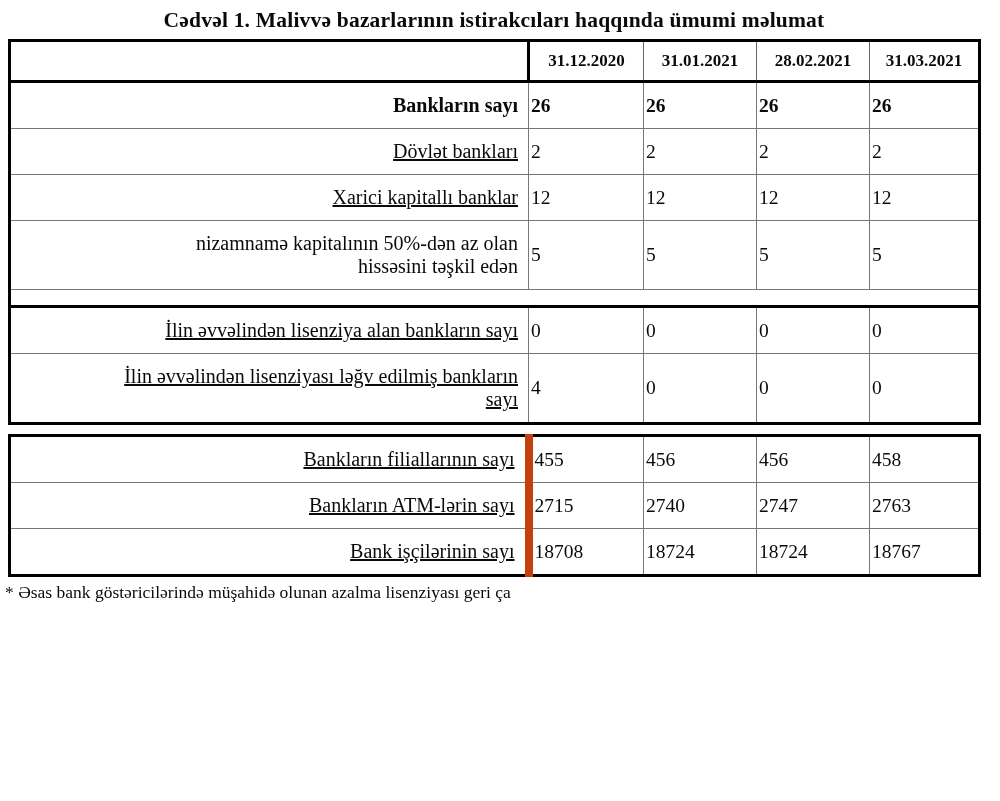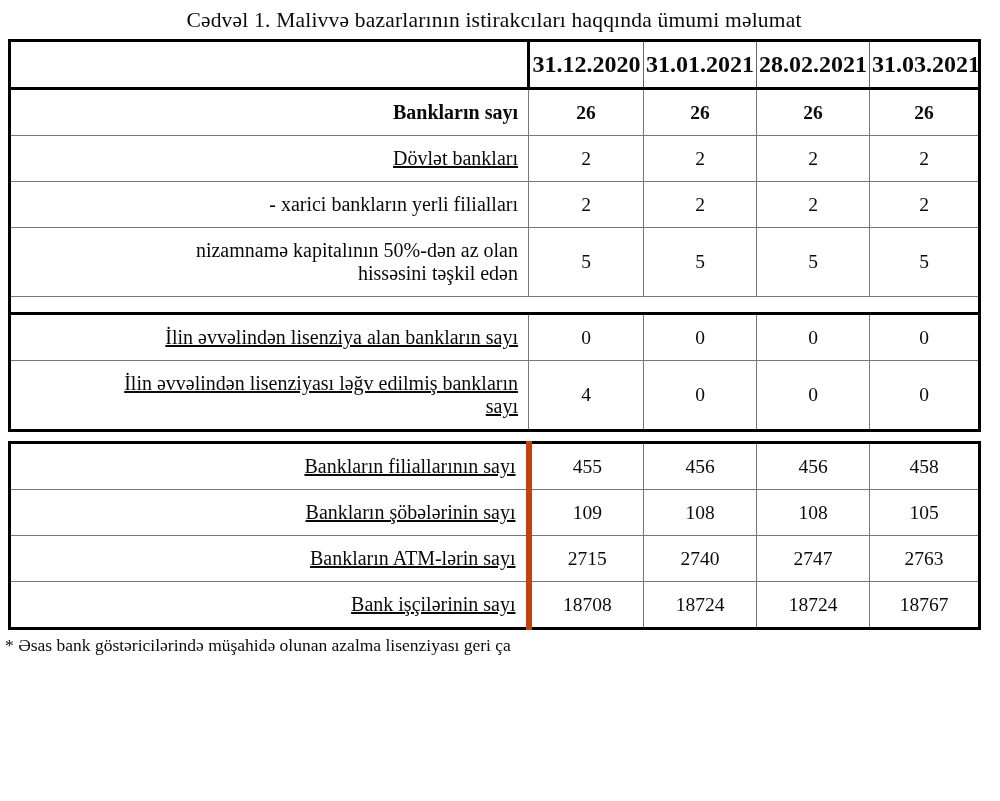--- a/index.html
+++ b/index.html
@@ -3,65 +3,65 @@
 <meta charset="utf-8">
 <style>
   html,body{margin:0;padding:0;}
   body{
     width:1000px;height:801px;background:#ffffff;color:#0a0a0a;
     font-family:"Liberation Serif", serif;
     overflow:hidden;
   }
   .page{width:1000px;height:801px;position:relative;}
   .title{
-    font-weight:normal;font-size:21.5px;letter-spacing:.2px;
+    font-weight:bold;font-size:21.5px;letter-spacing:.2px;
     text-align:center;width:972px;margin:6px 0 2px 8px;
     height:31px;line-height:29px;overflow:hidden;
   }
   table.tbl{
     border-collapse:collapse;table-layout:fixed;
     width:970px;margin-left:8px;
     border:3px solid #000;
   }
   col.c-label{width:519px;}
   col.c-d1{width:115px;}
   col.c-d2{width:113px;}
   col.c-d3{width:113px;}
   col.c-d4{width:110px;}
 
   
   thead th{
     border-bottom:3px solid #000;
-    font-weight:bold;font-size:24px;
+    font-weight:bold;font-size:17px;
     padding:9px 2px;text-align:center;
   }
   thead th.datecell{border-left:1px solid #666;}
   thead th.first-date{border-left:3px solid #000;}
 
   
   tbody td{border-top:1px solid #777;vertical-align:middle;}
   td.label{
     text-align:right;font-size:20px;line-height:23px;
     padding:11px 10px 11px 0;
   }
   td.label.ind0{padding-left:40px;}
   td.label.ind1{padding-left:107px;text-decoration:underline;}
   td.label.ind2{padding-left:152px;}
   td.label.bold, td.val.bold{font-weight:bold;}
   td.val{
-    text-align:center;font-size:19.5px;
-    padding:11px 16px;border-left:1px solid #777;
+    font-size:19.5px;
+    padding:11px 2px;border-left:1px solid #777;
   }
   tr.spacer-row td{
     height:15px;padding:0;
     border-top:1px solid #777;
     border-bottom:3px solid #000;
   }
   
-  table.tbl2 tr td:nth-child(2){border-left:6px solid #c2410c;border-radius:14px;}
+  table.tbl2 tr td:nth-child(2){border-left:8px solid #c2410c;border-radius:14px;}
 
   .section-gap{height:9px;}
   .footnote{
     font-size:17.5px;margin:5px 0 0 5px;white-space:nowrap;
   }
 </style>
 </head>
 <body>
 
 <div class="page">
@@ -94,25 +94,25 @@
           <td class="val bold">26</td>
         </tr>
         <tr>
           <td class="label ind1">Dövlət bankları</td>
           <td class="val">2</td>
           <td class="val">2</td>
           <td class="val">2</td>
           <td class="val">2</td>
         </tr>
         <tr>
-          <td class="label ind2">-  xarici bankların yerli filialları</td>
-          <td class="val">2</td>
-          <td class="val">2</td>
-          <td class="val">2</td>
-          <td class="val">2</td>
+          <td class="label ind1">Xarici kapitallı banklar</td>
+          <td class="val">12</td>
+          <td class="val">12</td>
+          <td class="val">12</td>
+          <td class="val">12</td>
         </tr>
         <tr>
           <td class="label ind2">nizamnamə kapitalının 50%-dən az olan hissəsini  təşkil edən</td>
           <td class="val">5</td>
           <td class="val">5</td>
           <td class="val">5</td>
           <td class="val">5</td>
         </tr>
         <tr class="spacer-row">
           <td colspan="5"></td>
@@ -146,27 +146,20 @@
     </colgroup>
     <tbody id="tbody2">
         <tr>
           <td class="label ind1">Bankların filiallarının sayı</td>
           <td class="val">455</td>
           <td class="val">456</td>
           <td class="val">456</td>
           <td class="val">458</td>
         </tr>
         <tr>
-          <td class="label ind1">Bankların şöbələrinin sayı</td>
-          <td class="val">109</td>
-          <td class="val">108</td>
-          <td class="val">108</td>
-          <td class="val">105</td>
-        </tr>
-        <tr>
           <td class="label ind1">Bankların ATM-lərin sayı</td>
           <td class="val">2715</td>
           <td class="val">2740</td>
           <td class="val">2747</td>
           <td class="val">2763</td>
         </tr>
         <tr>
           <td class="label ind1">Bank işçilərinin sayı</td>
           <td class="val">18708</td>
           <td class="val">18724</td>

